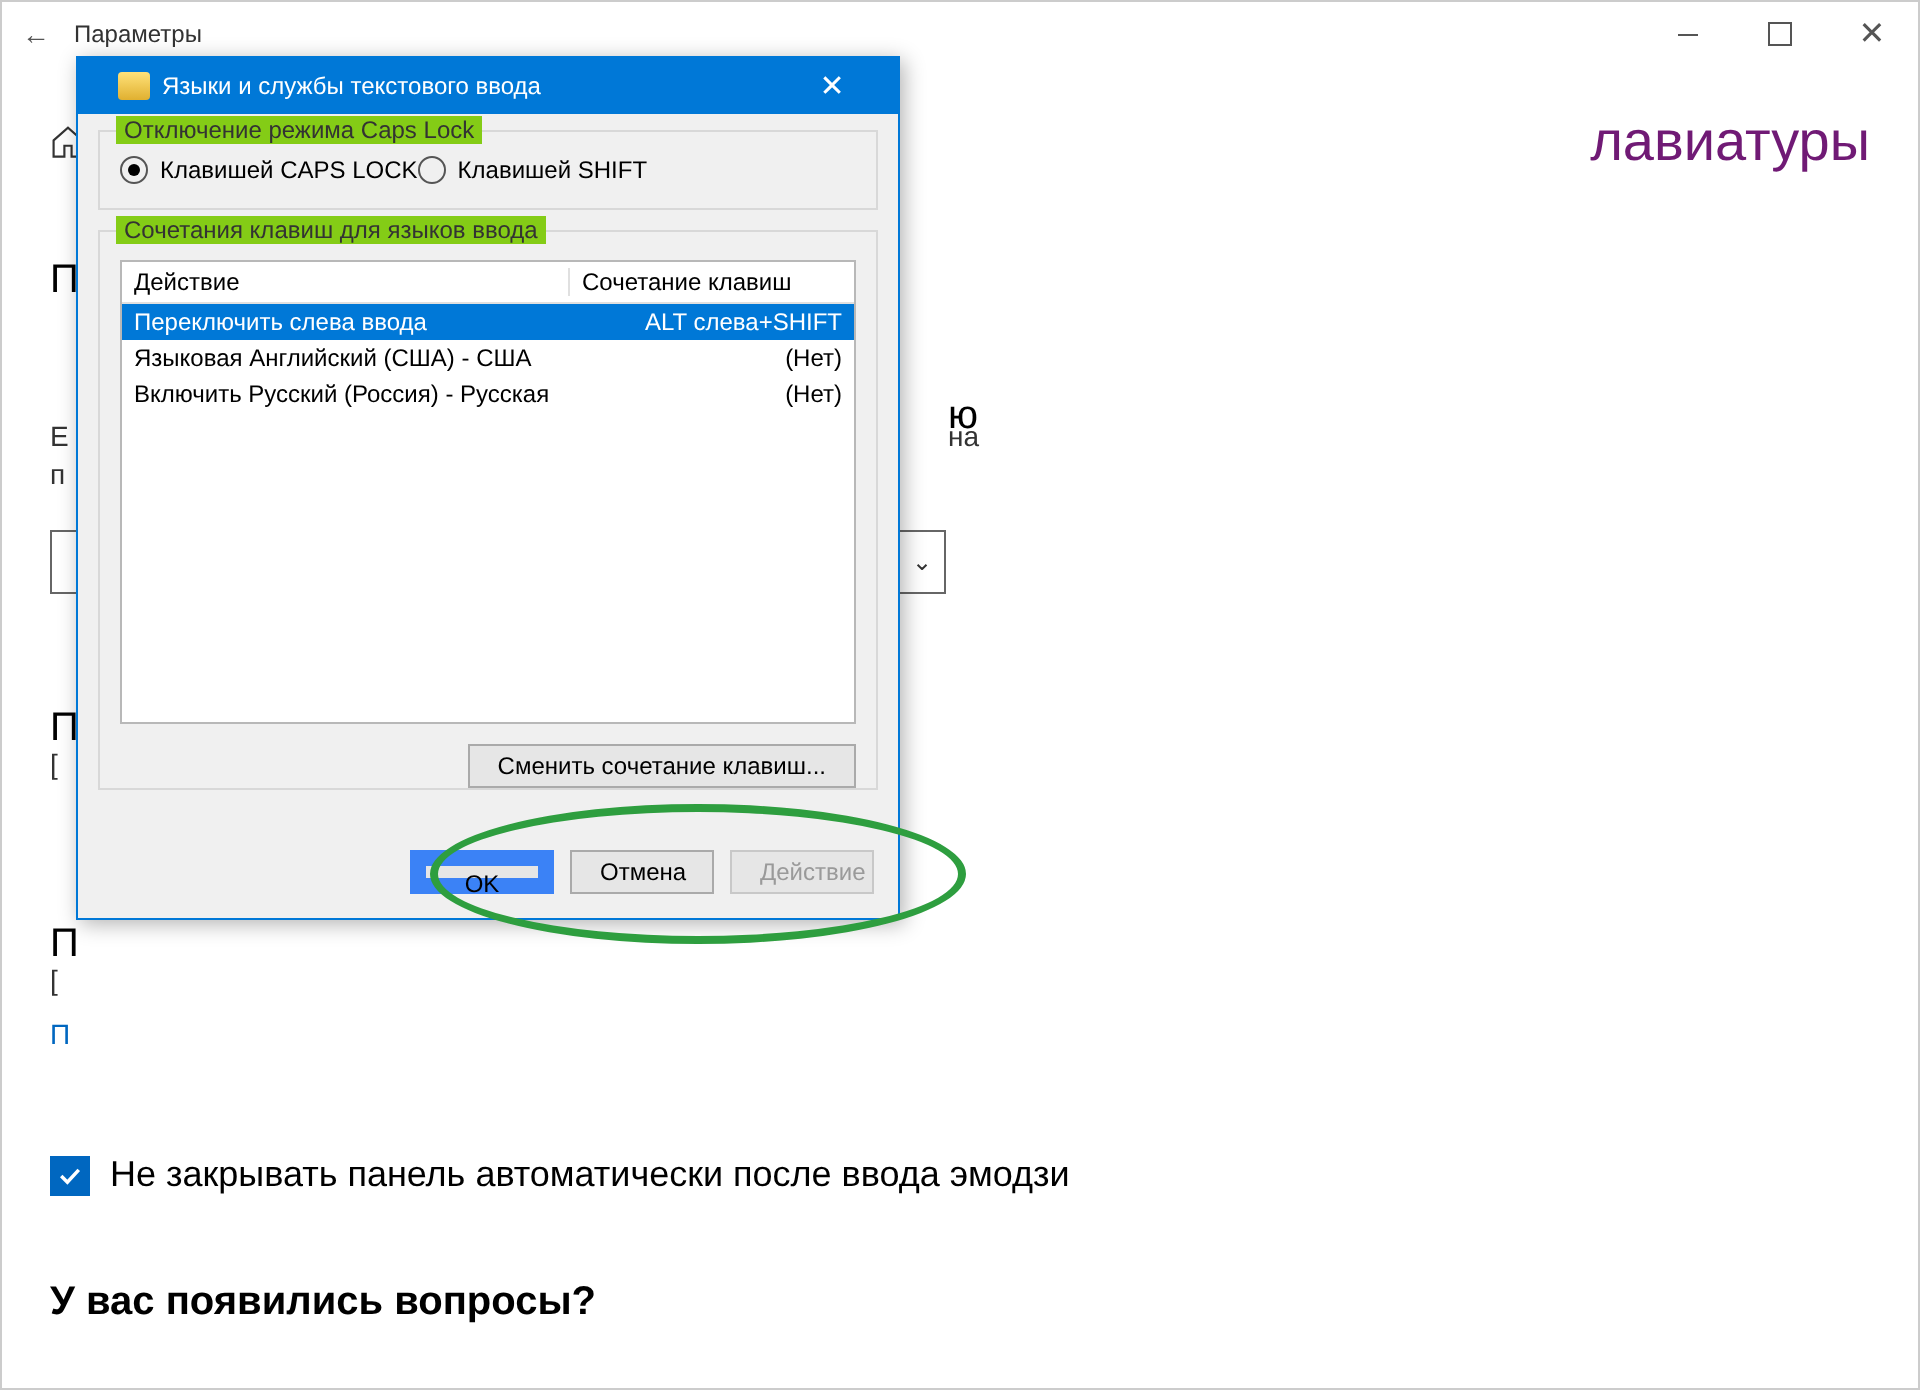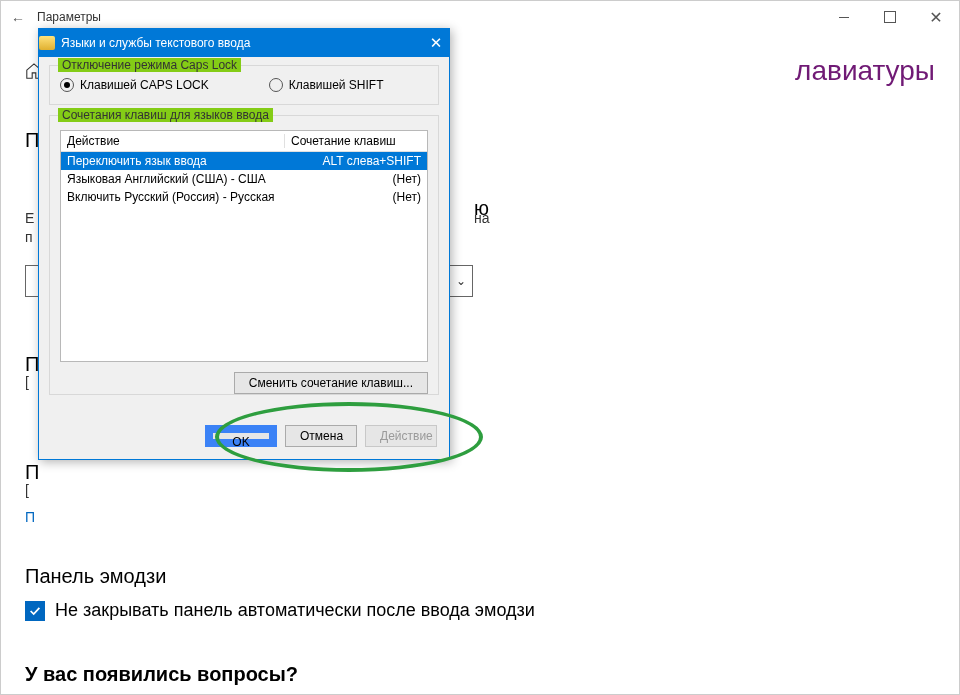--- a/index.html
+++ b/index.html
@@ -119,21 +119,21 @@
     border: 1px solid #0078d7;
     box-shadow: 2px 2px 10px rgba(0,0,0,0.3);
     z-index: 100;
   }
   .dlg-titlebar {
     height: 28px;
     background: #0078d7;
     color: #fff;
     display: flex;
     align-items: center;
-    padding: 0 0;
+    padding: 0 20px;
     font-size: 12px;
   }
   .dlg-titlebar .kb-icon {
     width: 16px; height: 14px;
     margin-right: 6px;
     background: linear-gradient(#ffe27a,#e0b030);
     border-radius: 2px;
     display: inline-block;
   }
   .dlg-titlebar .spacer { flex: 1; }
@@ -185,21 +185,20 @@
     top: -8px;
     left: 8px;
     background: #84cc16;
     padding: 0 4px;
     font-size: 12px;
     color: #333;
   }
   .radios {
     display: flex;
     align-items: center;
-    gap: 60px;
     padding-top: 2px;
   }
   .radio {
     display: flex; align-items: center; font-size: 12px;
     cursor: pointer;
   }
   .radio-dot {
     width: 12px; height: 12px;
     border: 1px solid #555;
     border-radius: 50%;
@@ -325,21 +324,20 @@
 
     <div style="position:absolute;top:284px;left:24px;" class="heading2">П</div>
     <div style="position:absolute;top:332px;left:24px;" class="body-text">[</div>
 
     <div style="position:absolute;top:392px;left:24px;" class="heading2">П</div>
     <div style="position:absolute;top:440px;left:24px;" class="body-text">[</div>
 
     <div style="position:absolute;top:468px;left:24px;" class="link">П</div>
 
     <div style="position:absolute;top:524px;left:24px;right:24px;">
-      <div class="heading2" style="margin-top:0;">Панель эмодзи</div>
       <div class="checkbox-row">
         <div class="checkbox">
           <svg viewBox="0 0 16 16">
               <path d="M3 8 L6.5 11.5 L13 4.5" stroke="#fff" stroke-width="2" fill="none"></path>
             </svg>
         </div>
         <span>Не закрывать панель автоматически после ввода эмодзи</span>
       </div>
 
       <div class="heading2" style="margin-top:42px;font-weight:600;">У вас появились вопросы?</div>
@@ -375,21 +373,21 @@
 
     <div class="groupbox" style="padding-bottom:0;">
       <div class="legend">Сочетания клавиш для языков ввода</div>
 
       <div class="listbox">
         <div class="list-header">
           <div class="col1">Действие</div>
           <div class="col2">Сочетание клавиш</div>
         </div>
         <div class="list-row selected">
-          <div class="c1">Переключить язык ввода</div>
+          <div class="c1">Переключить слева ввода</div>
           <div class="c2">ALT слева+SHIFT</div>
         </div>
         <div class="list-row">
           <div class="c1">Языковая Английский (США) - США</div>
           <div class="c2">(Нет)</div>
         </div>
         <div class="list-row">
           <div class="c1">Включить Русский (Россия) - Русская</div>
           <div class="c2">(Нет)</div>
         </div>

